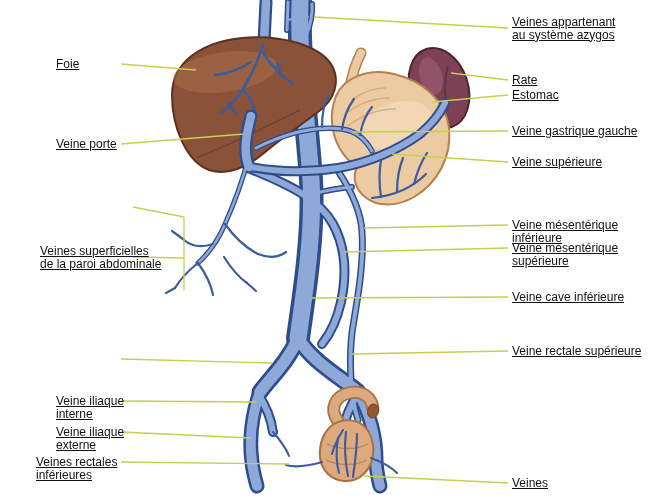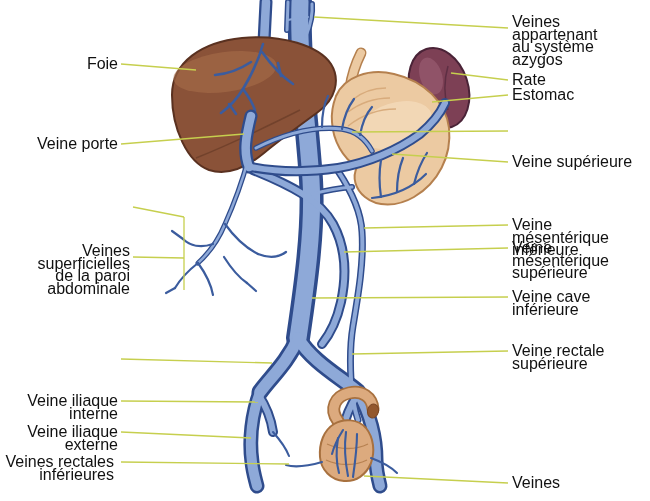--- a/index.html
+++ b/index.html
@@ -3,24 +3,25 @@
 <meta charset="utf-8">
 <style>
   html,body{margin:0;padding:0;background:#fff;}
   .stage{
     position:relative;width:650px;height:501px;background:#fff;overflow:hidden;
     font-family:"Liberation Sans",sans-serif;
   }
   .stage svg{position:absolute;left:0;top:0;}
   .lbl{
     position:absolute;
-    font-size:16px;line-height:12.5px;color:#111;
+    font-size:12px;line-height:12.5px;color:#111;
     white-space:pre-line;
+    text-decoration:underline;
   }
-  .lbl.left{text-align:right;}
+  .lbl.left{margin-left:36px;}
   .lbl.right{text-align:left;}
 </style>
 </head>
 <body>
 
 <div class="stage">
 
   <svg width="650" height="501" viewBox="0 0 650 501">
     <defs>
       <path id="v-top-left" d="M266,2 C265,22 264,40 263,62"></path>
@@ -197,20 +198,21 @@
   <div class="lbl left" style="left:4px;top:245px;width:126px">Veines superficielles
 de la paroi abdominale</div>
   <div class="lbl left" style="left:20px;top:395px;width:98px">Veine iliaque interne</div>
   <div class="lbl left" style="left:20px;top:426px;width:98px">Veine iliaque externe</div>
   <div class="lbl left" style="left:0;top:456px;width:114px">Veines rectales inférieures</div>
 
   <div class="lbl right" style="left:512px;top:16px;width:132px">Veines appartenant
 au système azygos</div>
   <div class="lbl right" style="left:512px;top:74px">Rate</div>
   <div class="lbl right" style="left:512px;top:89px">Estomac</div>
+  <div class="lbl right" style="left:512px;top:125px">Veine gastrique gauche</div>
   <div class="lbl right" style="left:512px;top:156px">Veine supérieure</div>
   <div class="lbl right" style="left:512px;top:219px">Veine mésentérique inférieure</div>
   <div class="lbl right" style="left:512px;top:242px">Veine mésentérique supérieure</div>
   <div class="lbl right" style="left:512px;top:291px">Veine cave inférieure</div>
   <div class="lbl right" style="left:512px;top:345px">Veine rectale supérieure</div>
   <div class="lbl right" style="left:512px;top:477px">Veines</div>
 
 </div>
 
 </body></html>

